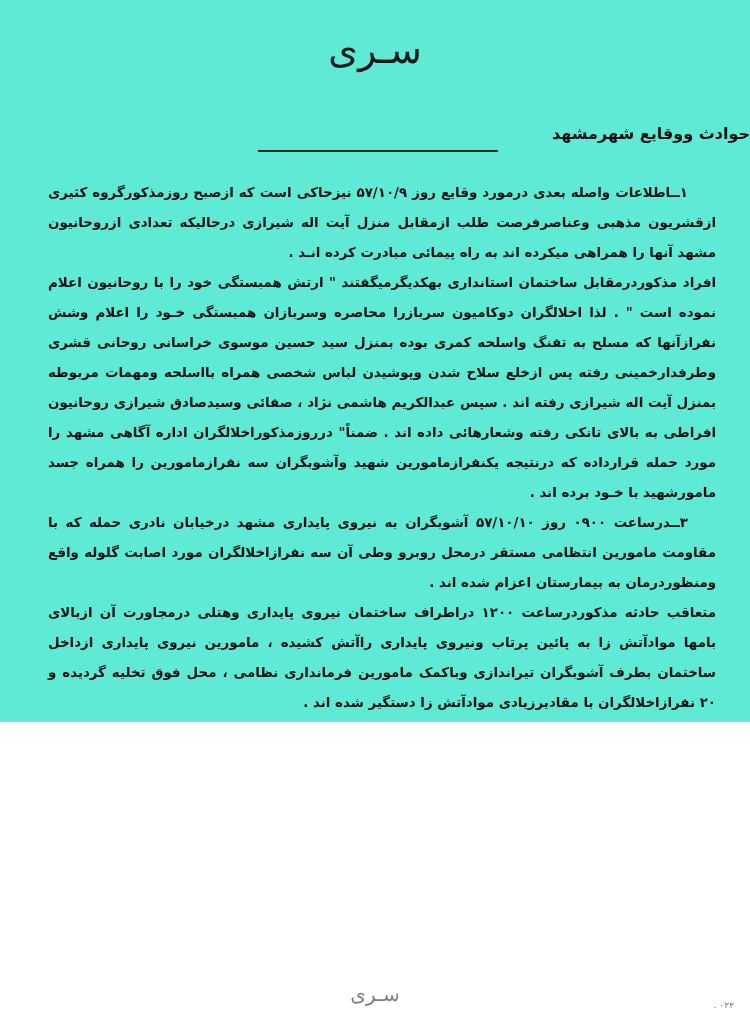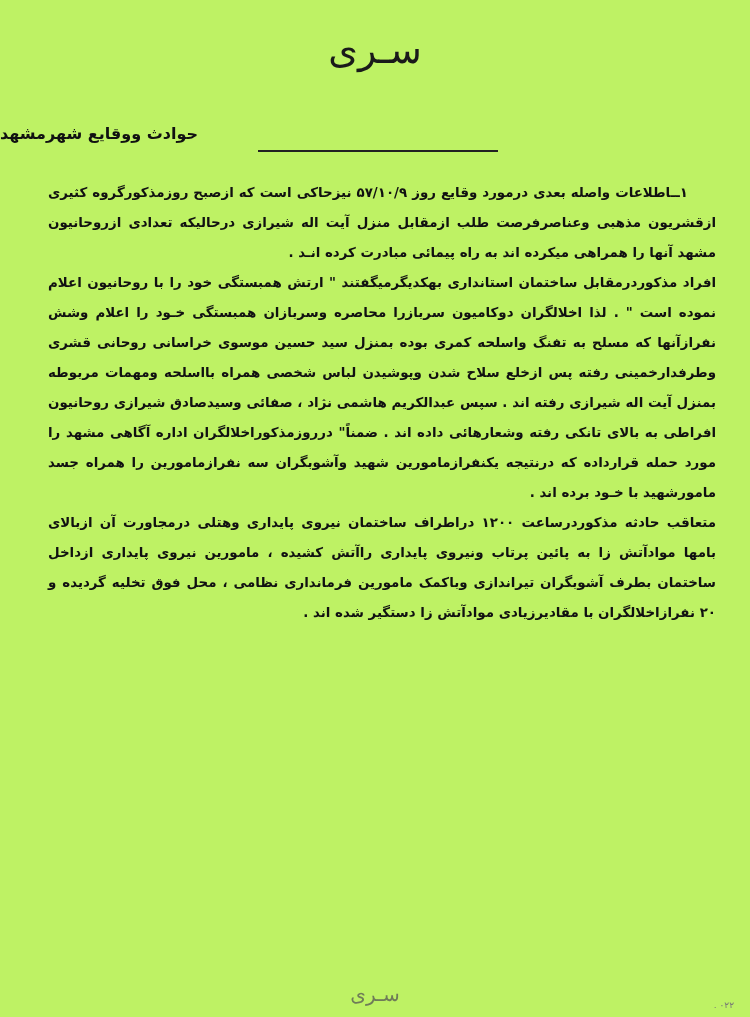--- a/index.html
+++ b/index.html
@@ -12,42 +12,42 @@
       height: 1017px;
       position: relative;
       overflow: hidden;
       font-family: "DejaVu Sans", sans-serif;
       color: #111111;
     }
     .page {
       position: absolute;
       left: 0; top: 0;
       width: 750px;
-      height: 1017px;
-      background: #bef264;
+      height: 722px;
+      background: #5eead4;
     }
     .classification-top {
       position: absolute;
       top: 28px;
       left: 0;
       width: 750px;
       text-align: center;
       font-family: "DejaVu Serif", serif;
       font-size: 38px;
       font-weight: normal;
       letter-spacing: 14px;
       color: #1a1a1a;
       direction: rtl;
     }
     .doc-title {
       position: absolute;
       top: 124px;
       left: 0;
       width: 750px;
-      text-align: left;
+      text-align: right;
       font-size: 16px;
       font-weight: bold;
       direction: rtl;
       color: #111;
     }
     .title-rule {
       position: absolute;
       top: 150px;
       left: 258px;
       width: 240px;
@@ -111,20 +111,23 @@
 
     <p class="para indent">
       <span class="num">۱ــ</span><span>اطلاعات واصله بعدی درمورد وقایع روز ۵۷/۱۰/۹ نیزحاکی است که ازصبح روزمذکورگروه کثیری ازقشریون مذهبی وعناصرفرصت طلب ازمقابل منزل آیت اله شیرازی درحالیکه تعدادی ازروحانیون مشهد آنها را همراهی میکرده اند به راه پیمائی مبادرت کرده انـد .</span>
     </p>
 
     <p class="para">
       <span>افراد مذکوردرمقابل ساختمان استانداری بهکدیگرمیگفتند " ارتش همبستگی خود را با روحانیون اعلام نموده است " . لذا اخلالگران دوکامیون سربازرا محاصره وسربازان همبستگی خـود را اعلام وشش نفرازآنها که مسلح به تفنگ واسلحه کمری بوده بمنزل سید حسین موسوی خراسانی روحانی قشری وطرفدارخمینی رفته پس ازخلع سلاح شدن وپوشیدن لباس شخصی همراه بااسلحه ومهمات مربوطه بمنزل آیت اله شیرازی رفته اند . سپس عبدالکریم هاشمی نژاد ، صفائی وسیدصادق شیرازی روحانیون افراطی به بالای تانکی رفته وشعارهائی داده اند . ضمناً" درروزمذکوراخلالگران اداره آگاهی مشهد را مورد حمله قرارداده که درنتیجه یکنفرازمامورین شهید وآشوبگران سه نفرازمامورین را همراه جسد مامورشهید با خـود برده اند .</span>
     </p>
 
 
+    <p class="para indent">
+      <span class="num">۳ــ</span><span>درساعت ۰۹۰۰ روز ۵۷/۱۰/۱۰ آشوبگران به نیروی پایداری مشهد درخیابان نادری حمله که با مقاومت مامورین انتظامی مستقر درمحل روبرو وطی آن سه نفرازاخلالگران مورد اصابت گلوله واقع ومنظوردرمان به بیمارستان اعزام شده اند .</span>
+    </p>
 
     <p class="para">
       <span>متعاقب حادثه مذکوردرساعت ۱۲۰۰ دراطراف ساختمان نیروی پایداری وهتلی درمجاورت آن ازبالای بامها موادآتش زا به پائین پرتاب ونیروی پایداری راآتش کشیده ، مامورین نیروی پایداری ازداخل ساختمان بطرف آشوبگران تیراندازی وباکمک مامورین فرمانداری نظامی ، محل فوق تخلیه گردیده و ۲۰ نفرازاخلالگران با مقادیرزیادی موادآتش زا دستگیر شده اند .</span>
     </p>
 
 
   </div>
 
   <div class="footer-classification">سـری</div>
 

